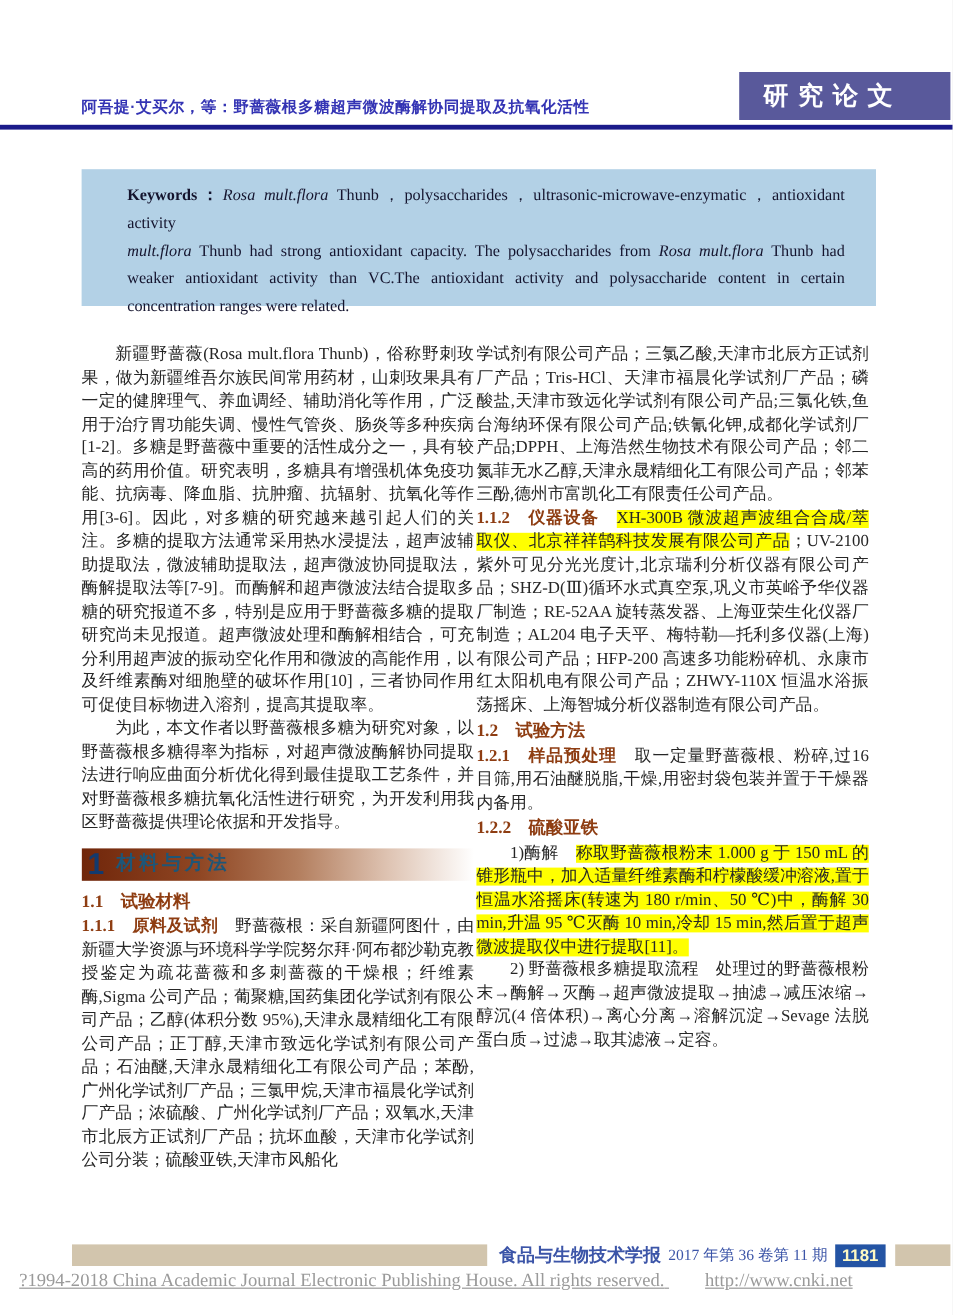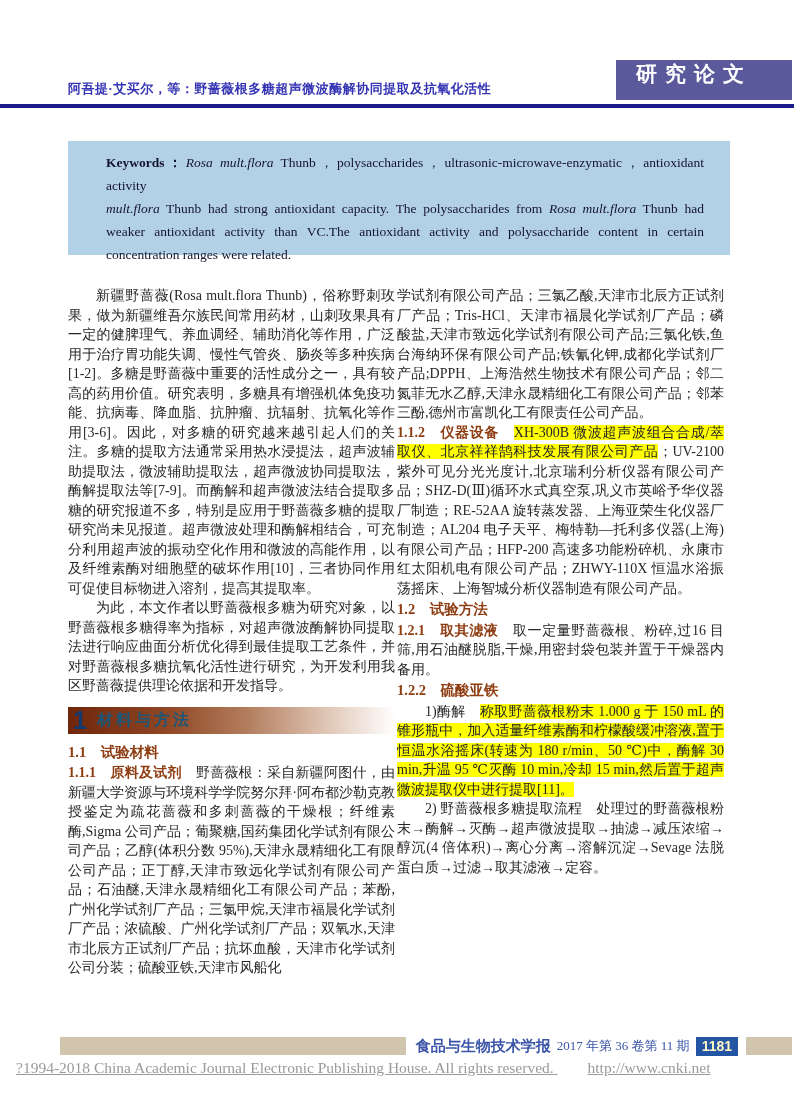--- a/index.html
+++ b/index.html
@@ -10,21 +10,21 @@
   }
   
   .running-title {
     position:absolute; left:68px; top:80px;
     font-size:13px; font-weight:bold; color:#3434b4; letter-spacing:0.5px;
     font-family:"Liberation Sans","DejaVu Sans",sans-serif;
   }
   .badge {
     position:absolute; left:616px; top:60px; width:176px; height:40px;
     background:#59599b; color:#ffffff; box-sizing:border-box;
-    display:flex; align-items:flex-start; padding-left:20px;
+    display:flex; align-items:center; padding-left:20px;
     font-size:21px; letter-spacing:8px; font-weight:bold;
     font-family:"Liberation Sans","DejaVu Sans",sans-serif;
   }
   .rule { position:absolute; left:0; top:104px; width:794px; height:4px; background:#1b1b8a; }
   
   .abstract {
     position:absolute; left:68px; top:141px; width:662px; height:114px;
     background:#b3d1e6; box-sizing:border-box; padding:10px 26px 0 38px;
     font-size:13.5px; line-height:23px; color:#14142e; text-align:justify;
   }
@@ -99,21 +99,21 @@
         <span class="sec-title">材料与方法</span>
       </div>
       <p class="p h2 brown">1.1　试验材料</p>
       <p class="p"><b class="brown">1.1.1　原料及试剂</b><span>　野蔷薇根：采自新疆阿图什，由新疆大学资源与环境科学学院努尔拜·阿布都沙勒克教授鉴定为疏花蔷薇和多刺蔷薇的干燥根；纤维素酶,Sigma 公司产品；葡聚糖,国药集团化学试剂有限公司产品；乙醇(体积分数 95%),天津永晟精细化工有限公司产品；正丁醇,天津市致远化学试剂有限公司产品；石油醚,天津永晟精细化工有限公司产品；苯酚,广州化学试剂厂产品；三氯甲烷,天津市福晨化学试剂厂产品；浓硫酸、广州化学试剂厂产品；双氧水,天津市北辰方正试剂厂产品；抗坏血酸，天津市化学试剂公司分装；硫酸亚铁,天津市风船化</span></p>
     </div>
 
     <div class="col">
       <p class="p">学试剂有限公司产品；三氯乙酸,天津市北辰方正试剂厂产品；Tris-HCl、天津市福晨化学试剂厂产品；磷酸盐,天津市致远化学试剂有限公司产品;三氯化铁,鱼台海纳环保有限公司产品;铁氰化钾,成都化学试剂厂产品;DPPH、上海浩然生物技术有限公司产品；邻二氮菲无水乙醇,天津永晟精细化工有限公司产品；邻苯三酚,德州市富凯化工有限责任公司产品。</p>
       <p class="p"><b class="brown">1.1.2　仪器设备　</b><span class="hl">XH-300B 微波超声波组合合成/萃取仪、北京祥祥鹄科技发展有限公司产品</span><span>；UV-2100 紫外可见分光光度计,北京瑞利分析仪器有限公司产品；SHZ-D(Ⅲ)循环水式真空泵,巩义市英峪予华仪器厂制造；RE-52AA 旋转蒸发器、上海亚荣生化仪器厂制造；AL204 电子天平、梅特勒—托利多仪器(上海)有限公司产品；HFP-200 高速多功能粉碎机、永康市红太阳机电有限公司产品；ZHWY-110X 恒温水浴振荡摇床、上海智城分析仪器制造有限公司产品。</span></p>
       <p class="p h2 brown">1.2　试验方法</p>
-      <p class="p"><b class="brown">1.2.1　取其滤液</b><span>　取一定量野蔷薇根、粉碎,过16 目筛,用石油醚脱脂,干燥,用密封袋包装并置于干燥器内备用。</span></p>
+      <p class="p"><b class="brown">1.2.1　样品预处理</b><span>　取一定量野蔷薇根、粉碎,过16 目筛,用石油醚脱脂,干燥,用密封袋包装并置于干燥器内备用。</span></p>
       <p class="p h2 brown">1.2.2　硫酸亚铁</p>
       <p class="p indent"><span>1)酶解　</span><span class="hl">称取野蔷薇根粉末 1.000 g 于 150 mL 的锥形瓶中，加入适量纤维素酶和柠檬酸缓冲溶液,置于恒温水浴摇床(转速为 180 r/min、50 ℃)中，酶解 30 min,升温 95 ℃灭酶 10 min,冷却 15 min,然后置于超声微波提取仪中进行提取[11]。</span></p>
       <p class="p indent">2) 野蔷薇根多糖提取流程　处理过的野蔷薇根粉末→酶解→灭酶→超声微波提取→抽滤→减压浓缩→醇沉(4 倍体积)→离心分离→溶解沉淀→Sevage 法脱蛋白质→过滤→取其滤液→定容。</p>
     </div>
 
   </div>
 
   <div class="footer-line">
     <div class="bar"></div>
     <span class="jname">食品与生物技术学报</span>

